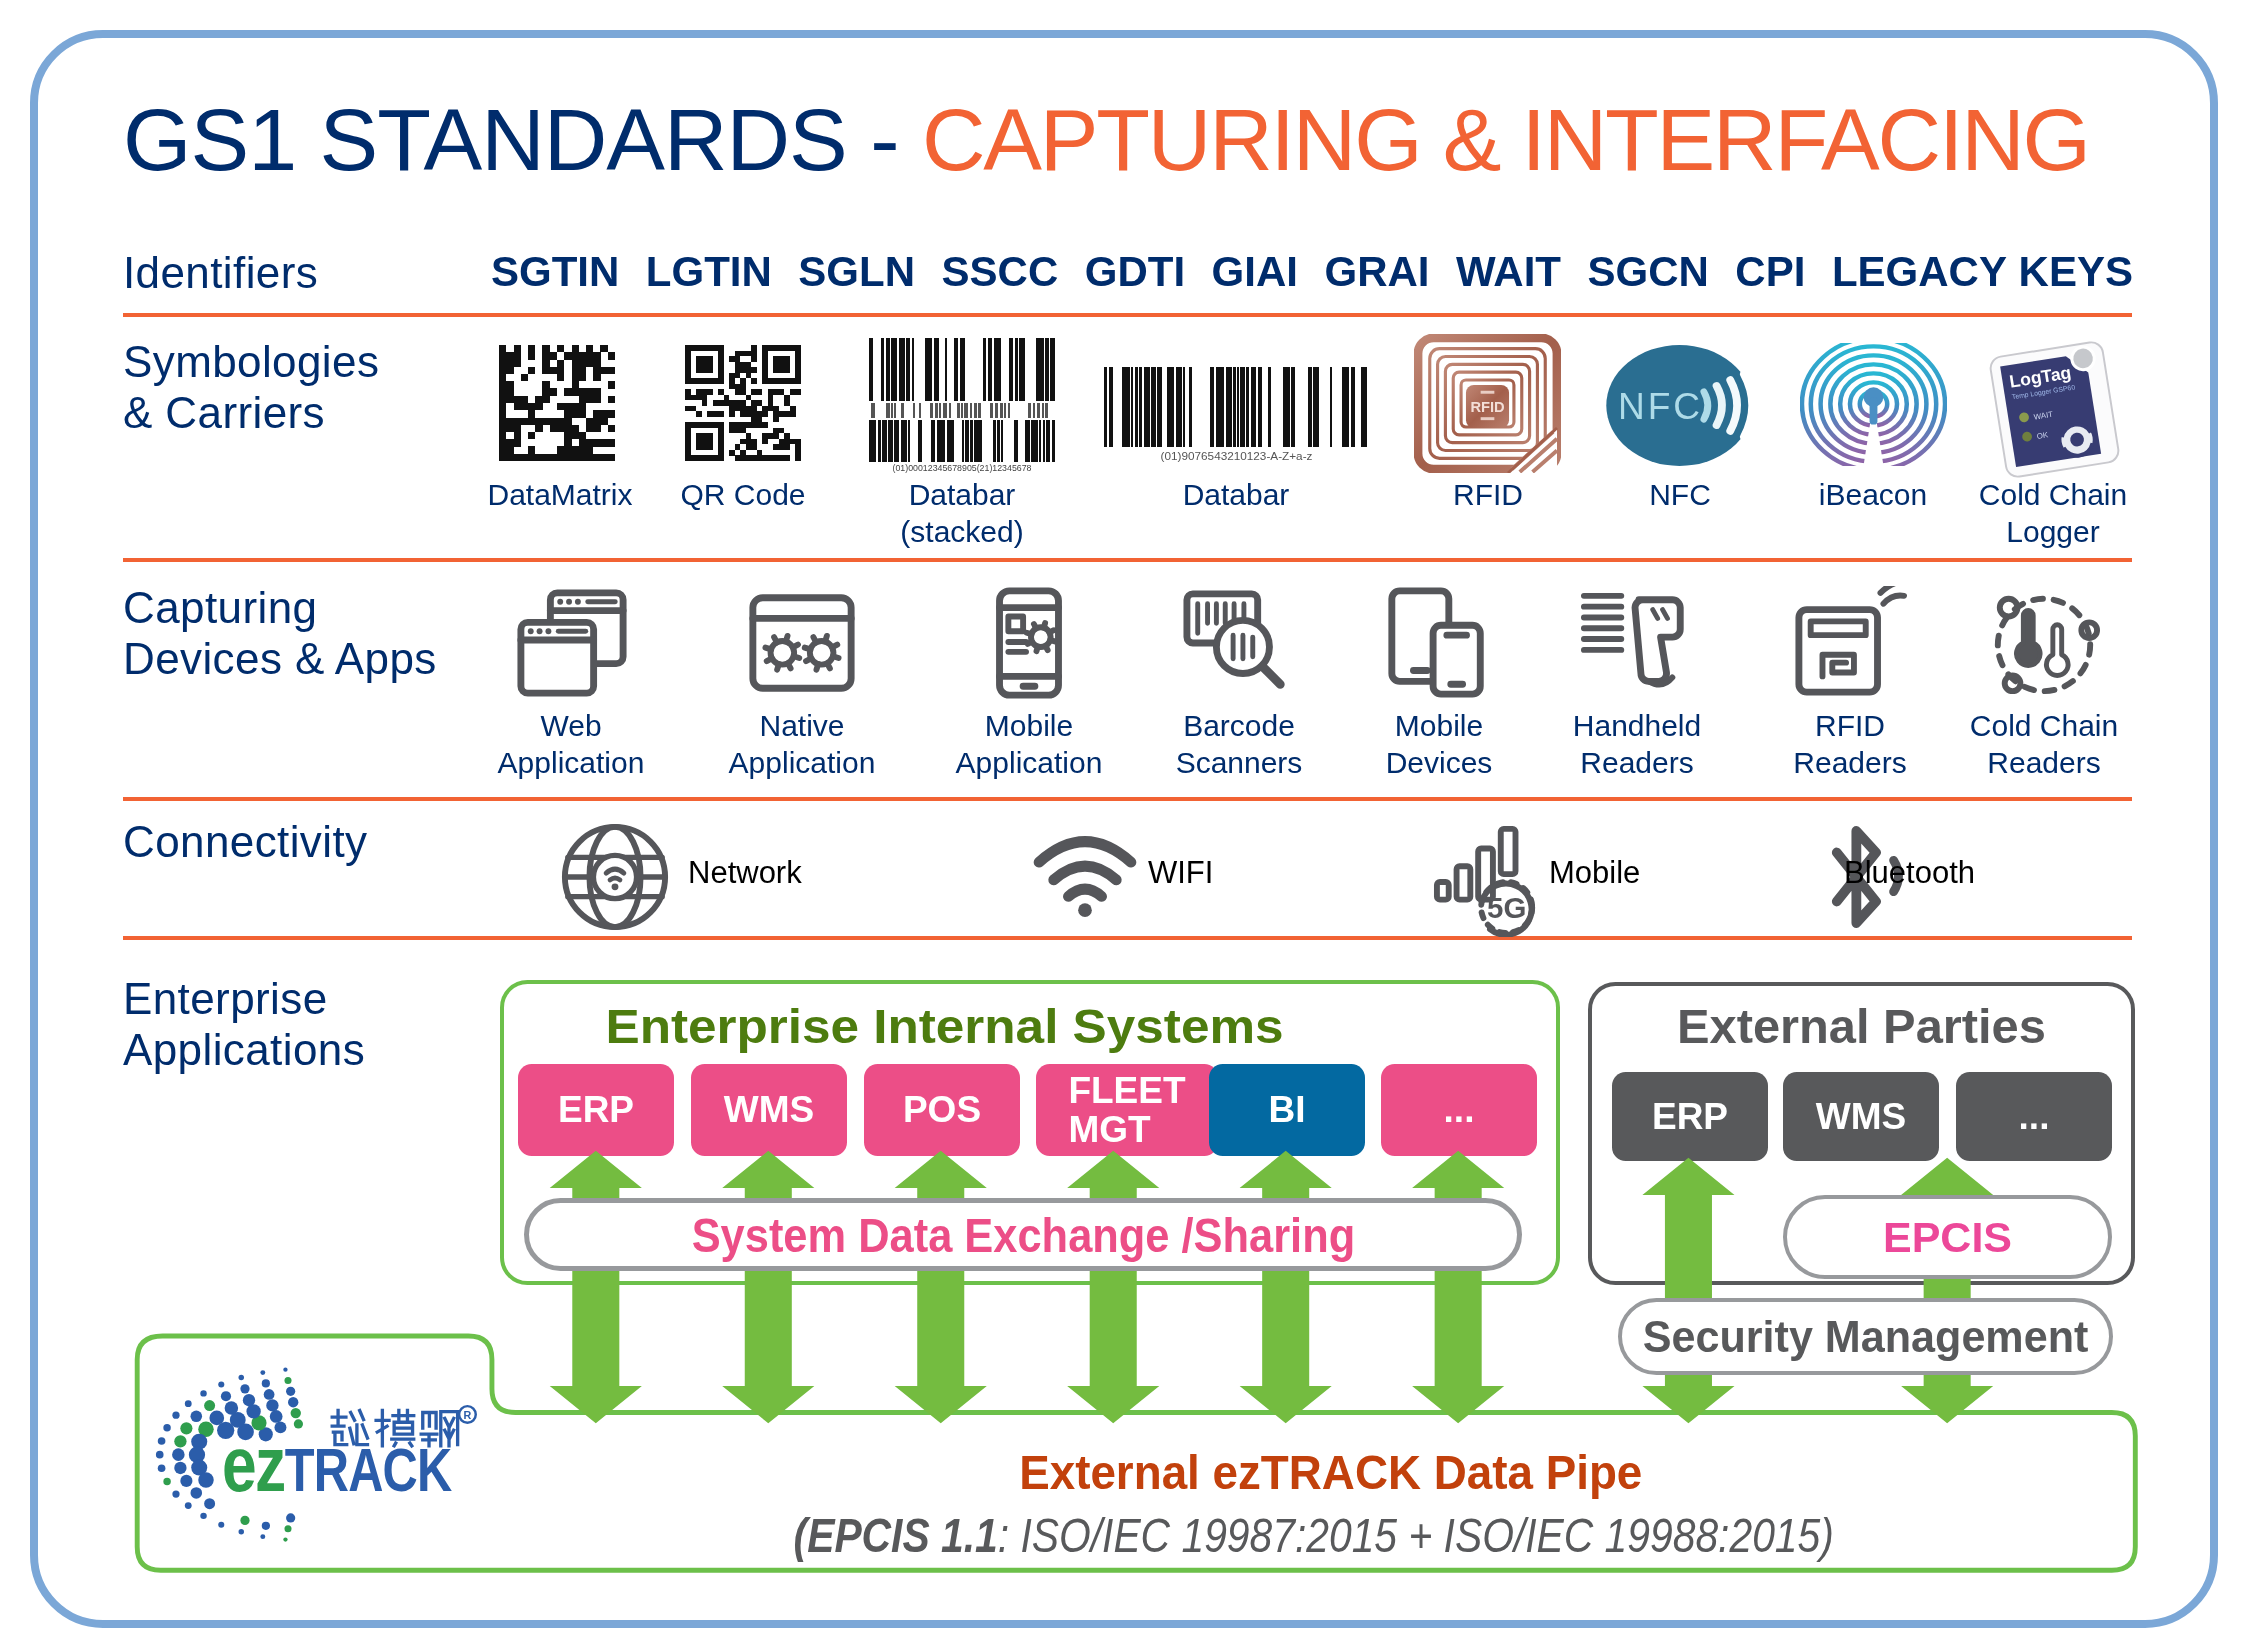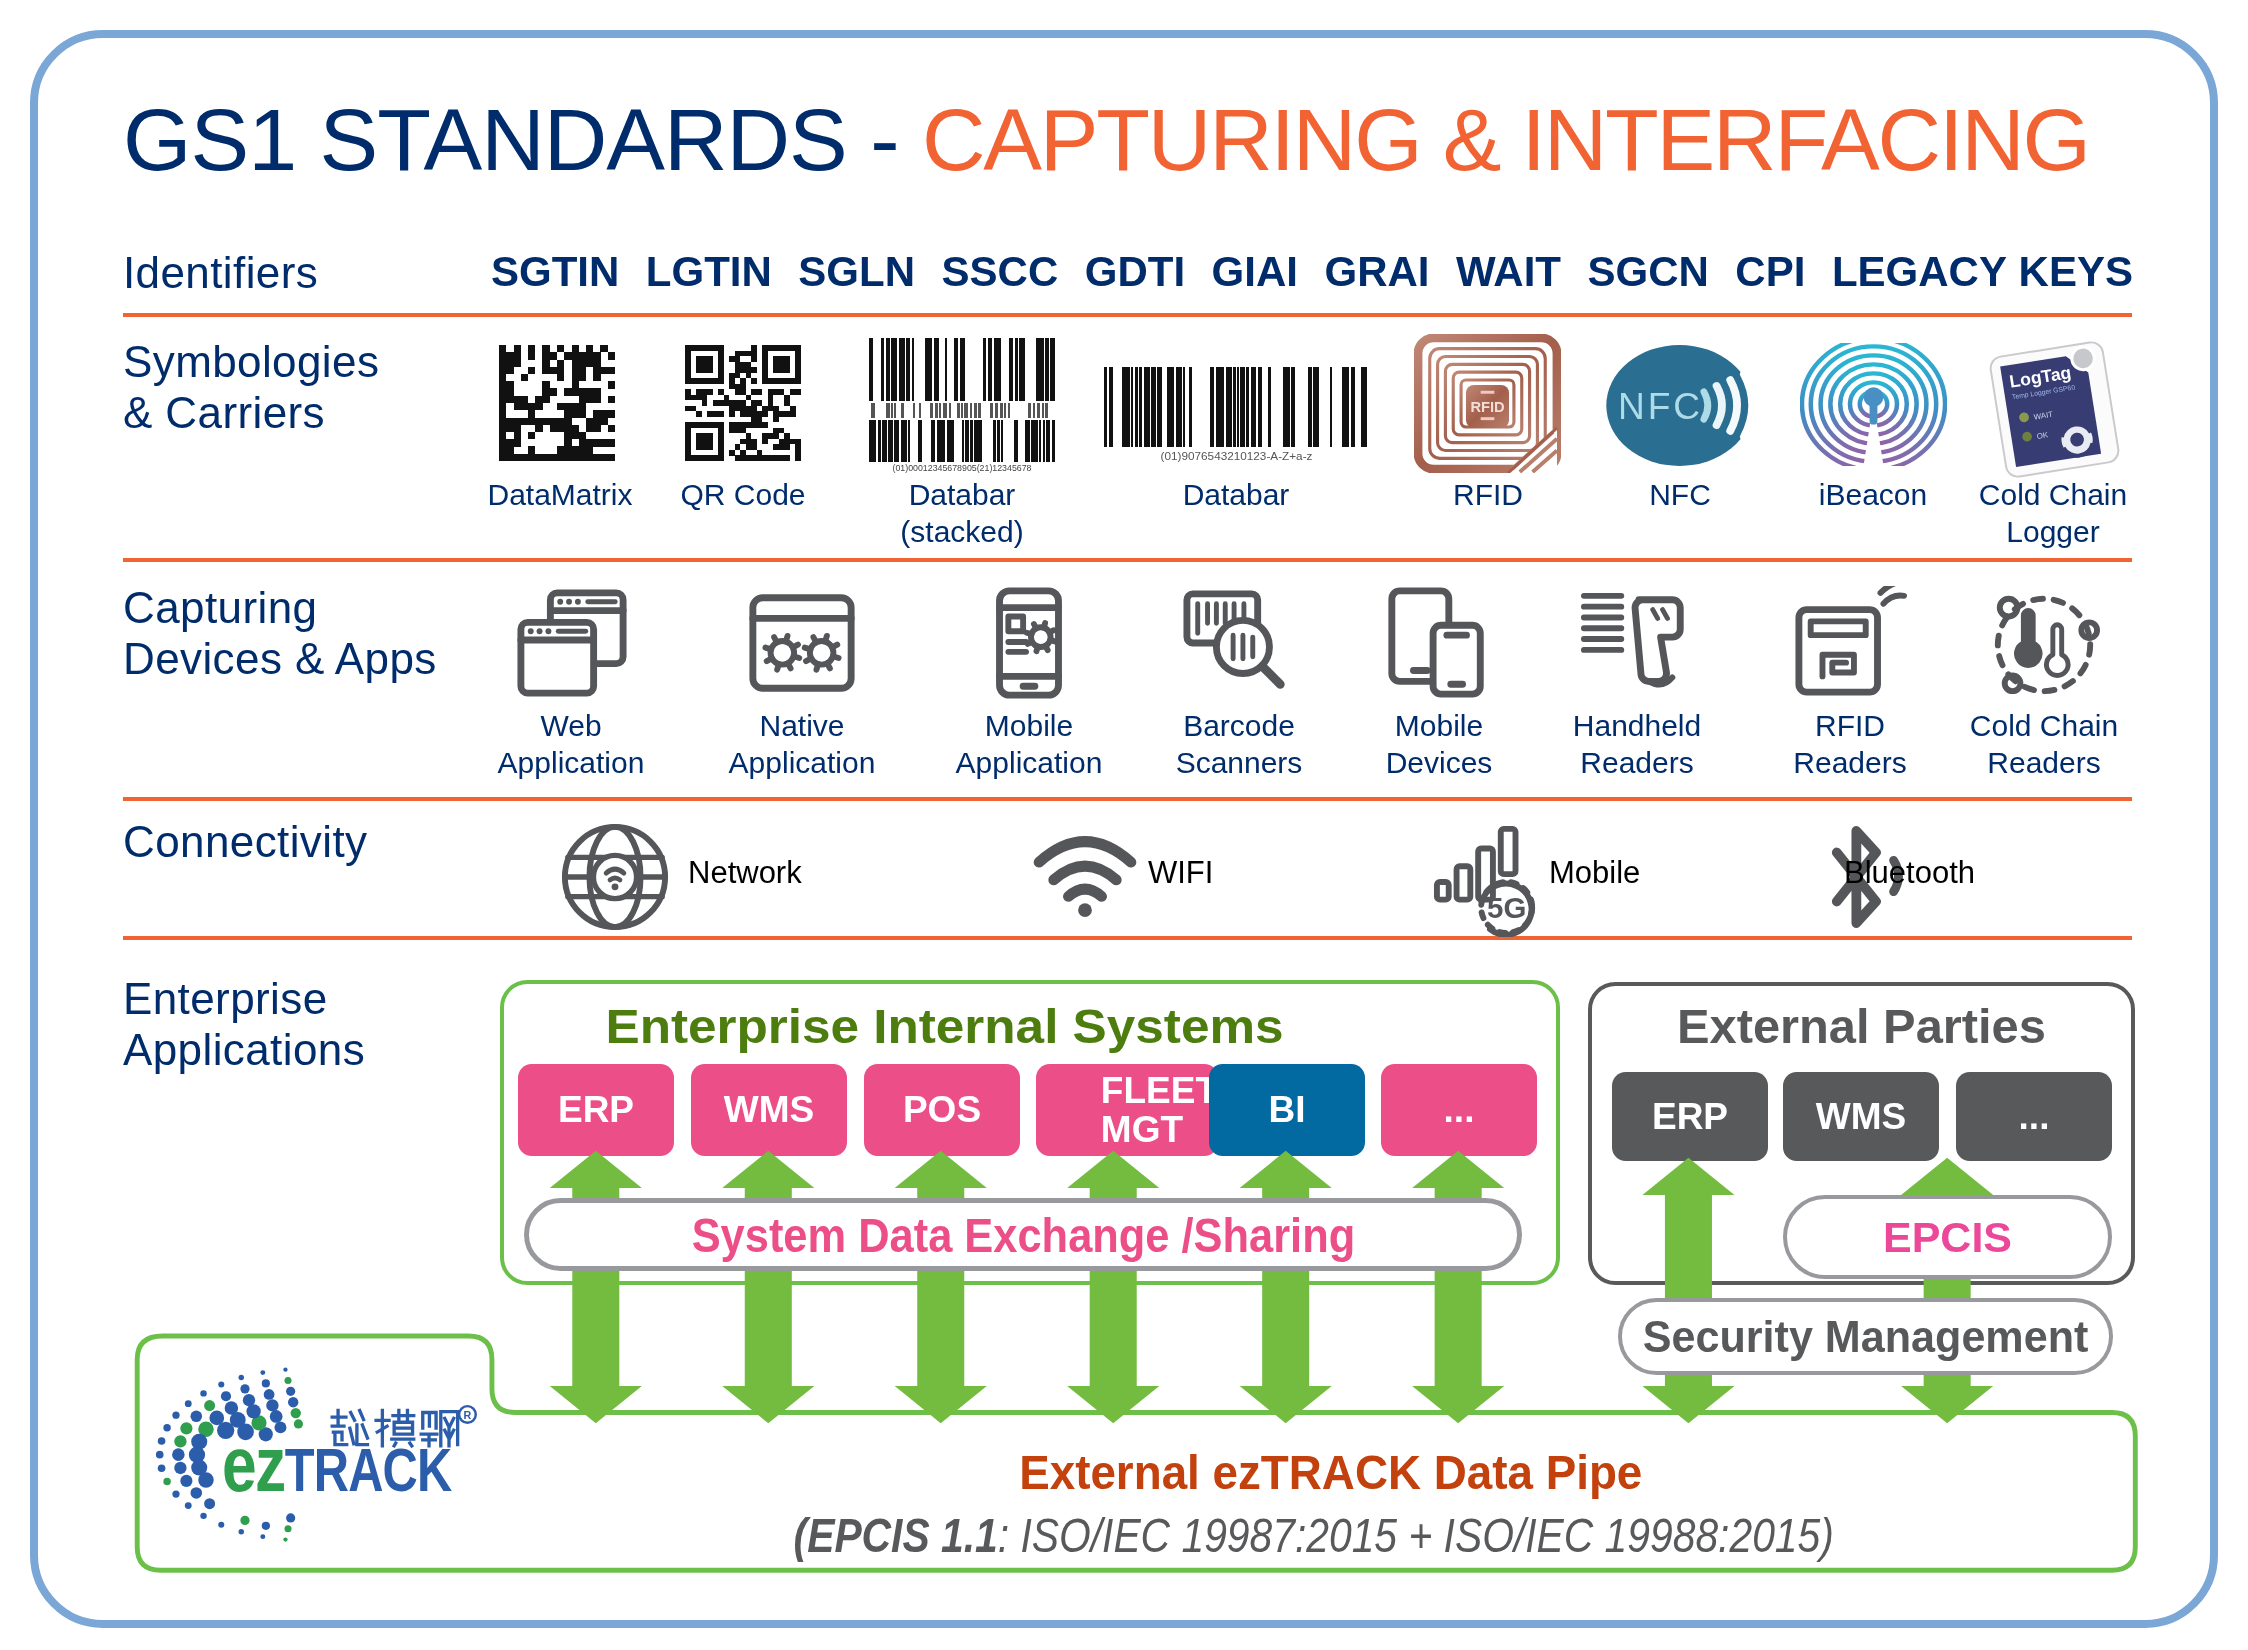--- a/index.html
+++ b/index.html
@@ -718,21 +718,21 @@
 <div class="abs" style="left:500px;top:980px;width:1060px;height:305px;border:4.9px solid #6cc04a;border-radius:27.4px;box-sizing:border-box"></div>
 <div class="abs" style="left:1588px;top:982px;width:547px;height:303px;border:4.9px solid #58595b;border-radius:27.4px;box-sizing:border-box"></div>
 <svg class="abs" style="left:0;top:0" width="2248" height="1651" viewBox="0 0 2294 1684" fill="none">
 <path d="M166 1363 H478 Q502 1363 502 1387 V1417 Q502 1441 526 1441 H2155 Q2179 1441 2179 1465 V1578 Q2179 1602 2155 1602 H164 Q140 1602 140 1578 V1387 Q140 1363 166 1363 Z" stroke="#6cc04a" stroke-width="5" fill="#fff"></path>
 </svg>
 <div class="abs" style="left:500px;top:999px;width:888px;text-align:center;font-weight:bold;font-size:48px;color:#4d7c0f"><span id="eisx" style="display:inline-block;transform:scaleX(1.0679);white-space:nowrap;">Enterprise Internal Systems</span></div>
 <div class="abs" style="left:1588px;top:999px;width:547px;text-align:center;font-weight:bold;font-size:48px;color:#58595b"><span id="extpx" style="display:inline-block;transform:scaleX(1.0162);white-space:nowrap;">External Parties</span></div>
 <div class="abs" style="left:518px;top:1064px;width:156px;height:92px;background:#ec4e87;border-radius:13.7px;display:flex;align-items:center;justify-content:center;color:#fff;font-weight:bold;font-size:37px">ERP</div>
 <div class="abs" style="left:691px;top:1064px;width:156px;height:92px;background:#ec4e87;border-radius:13.7px;display:flex;align-items:center;justify-content:center;color:#fff;font-weight:bold;font-size:37px">WMS</div>
 <div class="abs" style="left:864px;top:1064px;width:156px;height:92px;background:#ec4e87;border-radius:13.7px;display:flex;align-items:center;justify-content:center;color:#fff;font-weight:bold;font-size:37px">POS</div>
-<div class="abs" style="left:1036px;top:1064px;width:182px;height:92px;background:#ec4e87;border-radius:13.7px;display:flex;align-items:center;justify-content:flex-end;color:#fff;font-weight:bold;font-size:37px">
+<div class="abs" style="left:1036px;top:1064px;width:182px;height:92px;background:#ec4e87;border-radius:13.7px;display:flex;align-items:center;justify-content:center;color:#fff;font-weight:bold;font-size:37px">
     <div style="line-height:39px">FLEET<br>MGT</div>
   </div>
 <div class="abs" style="left:1209px;top:1064px;width:156px;height:92px;background:#0369a1;border-radius:13.7px;display:flex;align-items:center;justify-content:center;color:#fff;font-weight:bold;font-size:37px">BI</div>
 <div class="abs" style="left:1381px;top:1064px;width:156px;height:92px;background:#ec4e87;border-radius:13.7px;display:flex;align-items:center;justify-content:center;color:#fff;font-weight:bold;font-size:37px">...</div>
 <div class="abs" style="left:1612px;top:1072px;width:156px;height:89px;background:#58595b;border-radius:13.7px;display:flex;align-items:center;justify-content:center;color:#fff;font-weight:bold;font-size:37px">ERP</div>
 <div class="abs" style="left:1783px;top:1072px;width:156px;height:89px;background:#58595b;border-radius:13.7px;display:flex;align-items:center;justify-content:center;color:#fff;font-weight:bold;font-size:37px">WMS</div>
 <div class="abs" style="left:1956px;top:1072px;width:156px;height:89px;background:#58595b;border-radius:13.7px;display:flex;align-items:center;justify-content:center;color:#fff;font-weight:bold;font-size:37px">...</div>
 <svg class="abs" style="left:0;top:0" width="2248" height="1651" viewBox="0 0 2294 1684">
     <polygon points="608,1174 655,1212 632,1212 632,1414 655,1414 608,1452 561,1414 584,1414 584,1212 561,1212" fill="#74bc40"></polygon>
     <polygon points="784,1174 831,1212 808,1212 808,1414 831,1414 784,1452 737,1414 760,1414 760,1212 737,1212" fill="#74bc40"></polygon>

